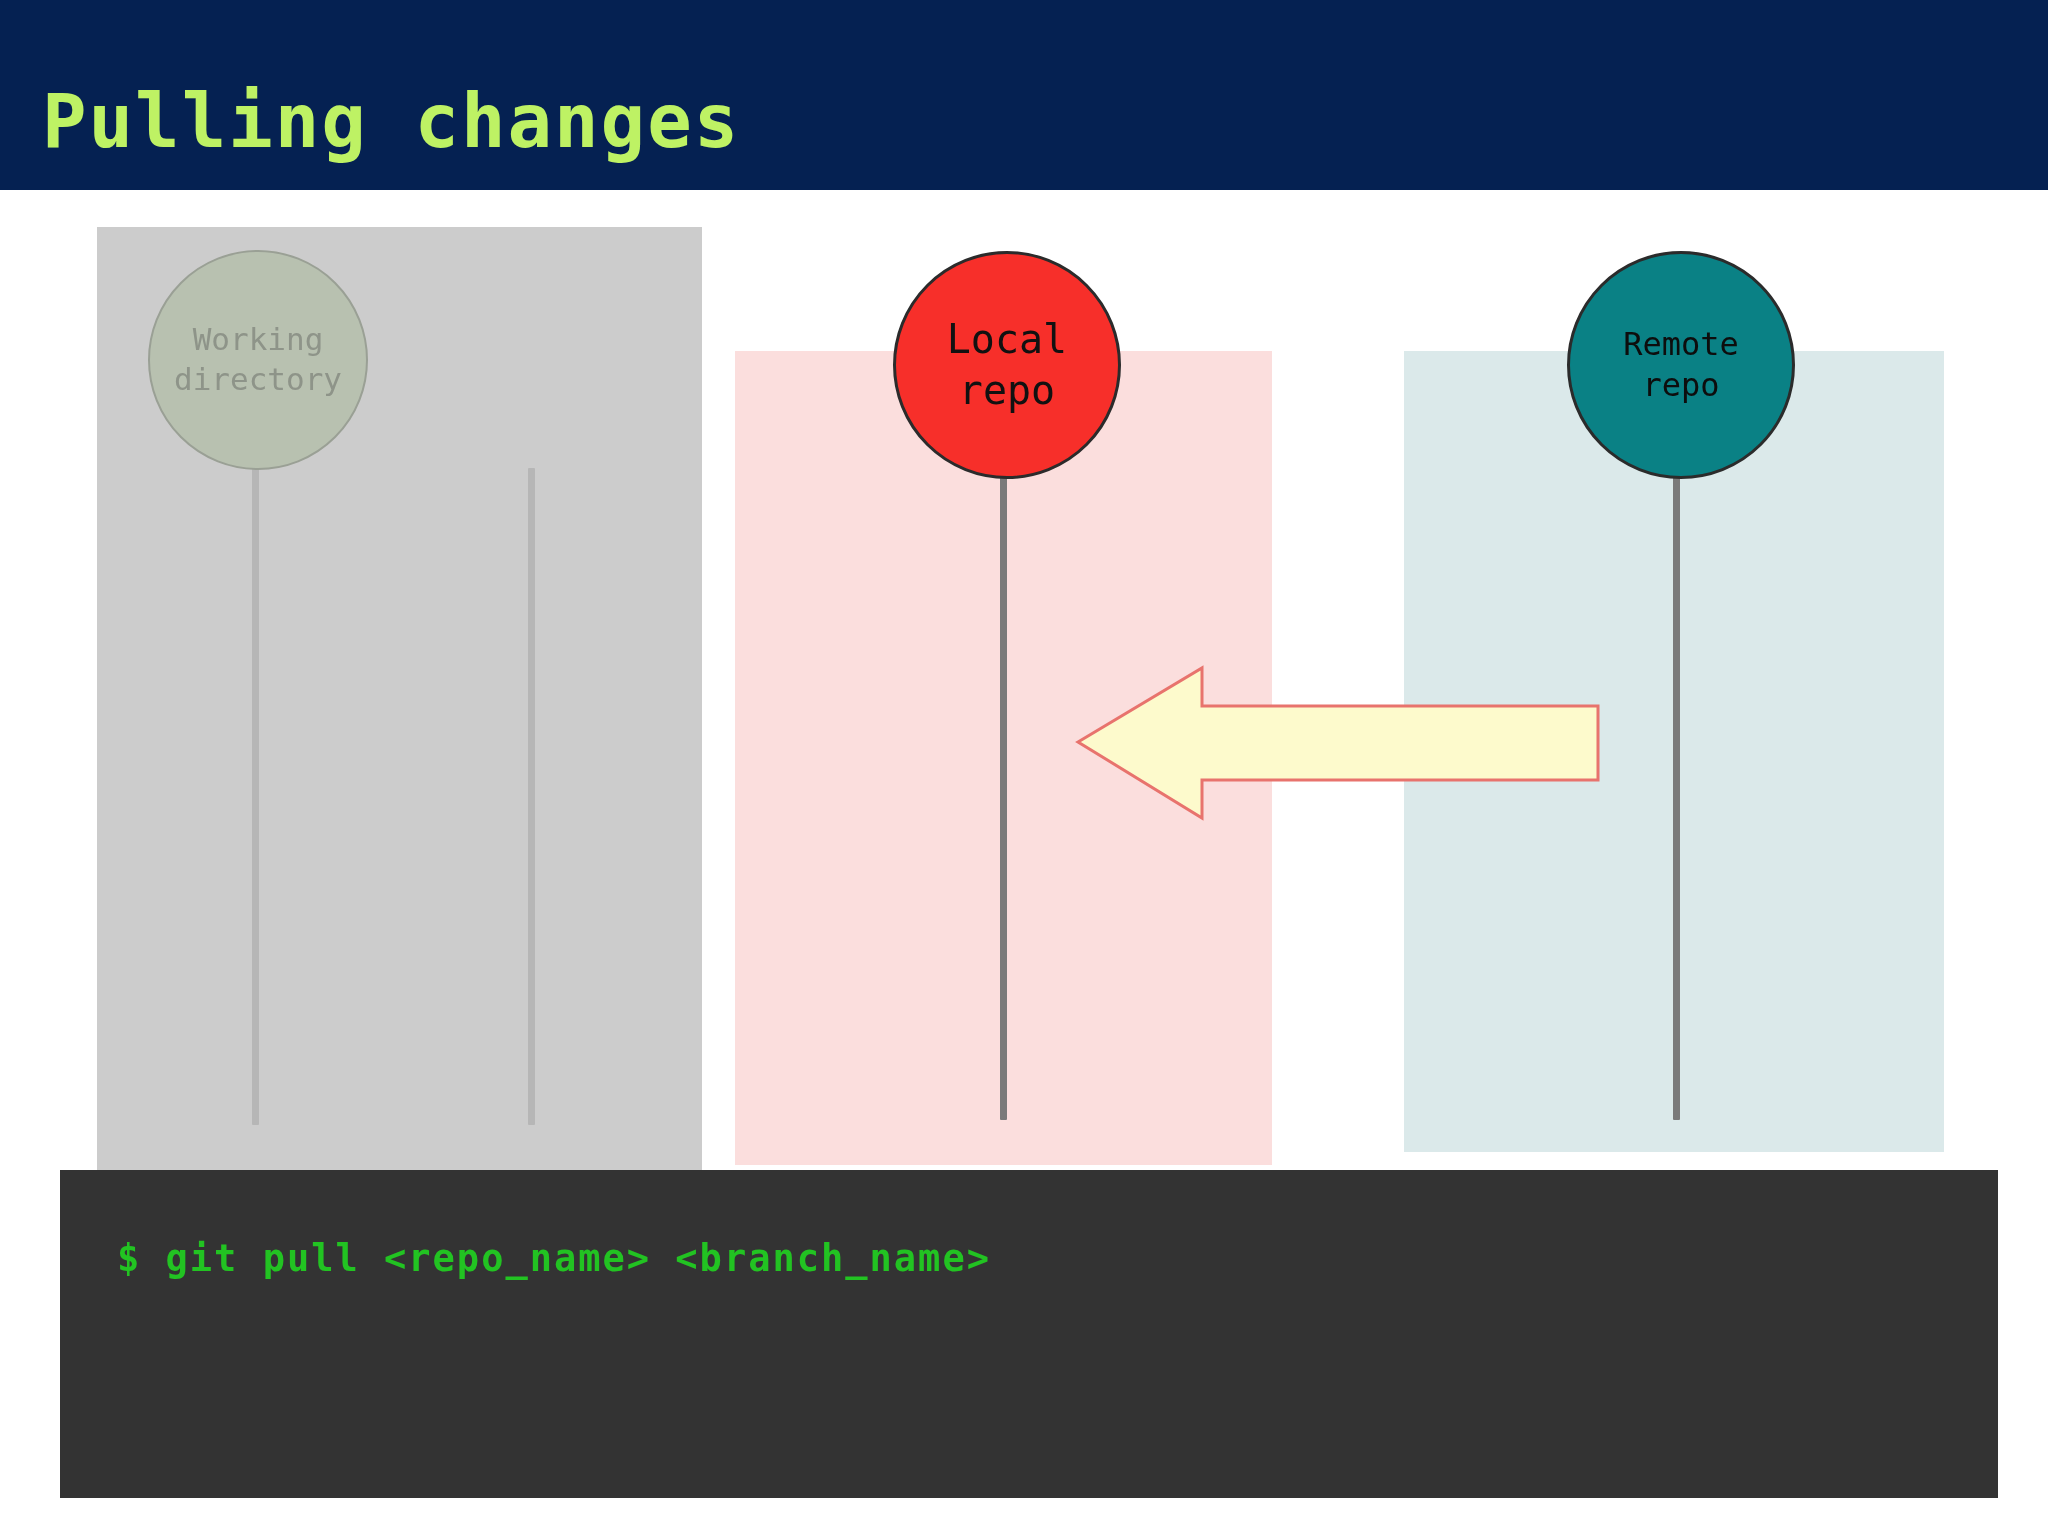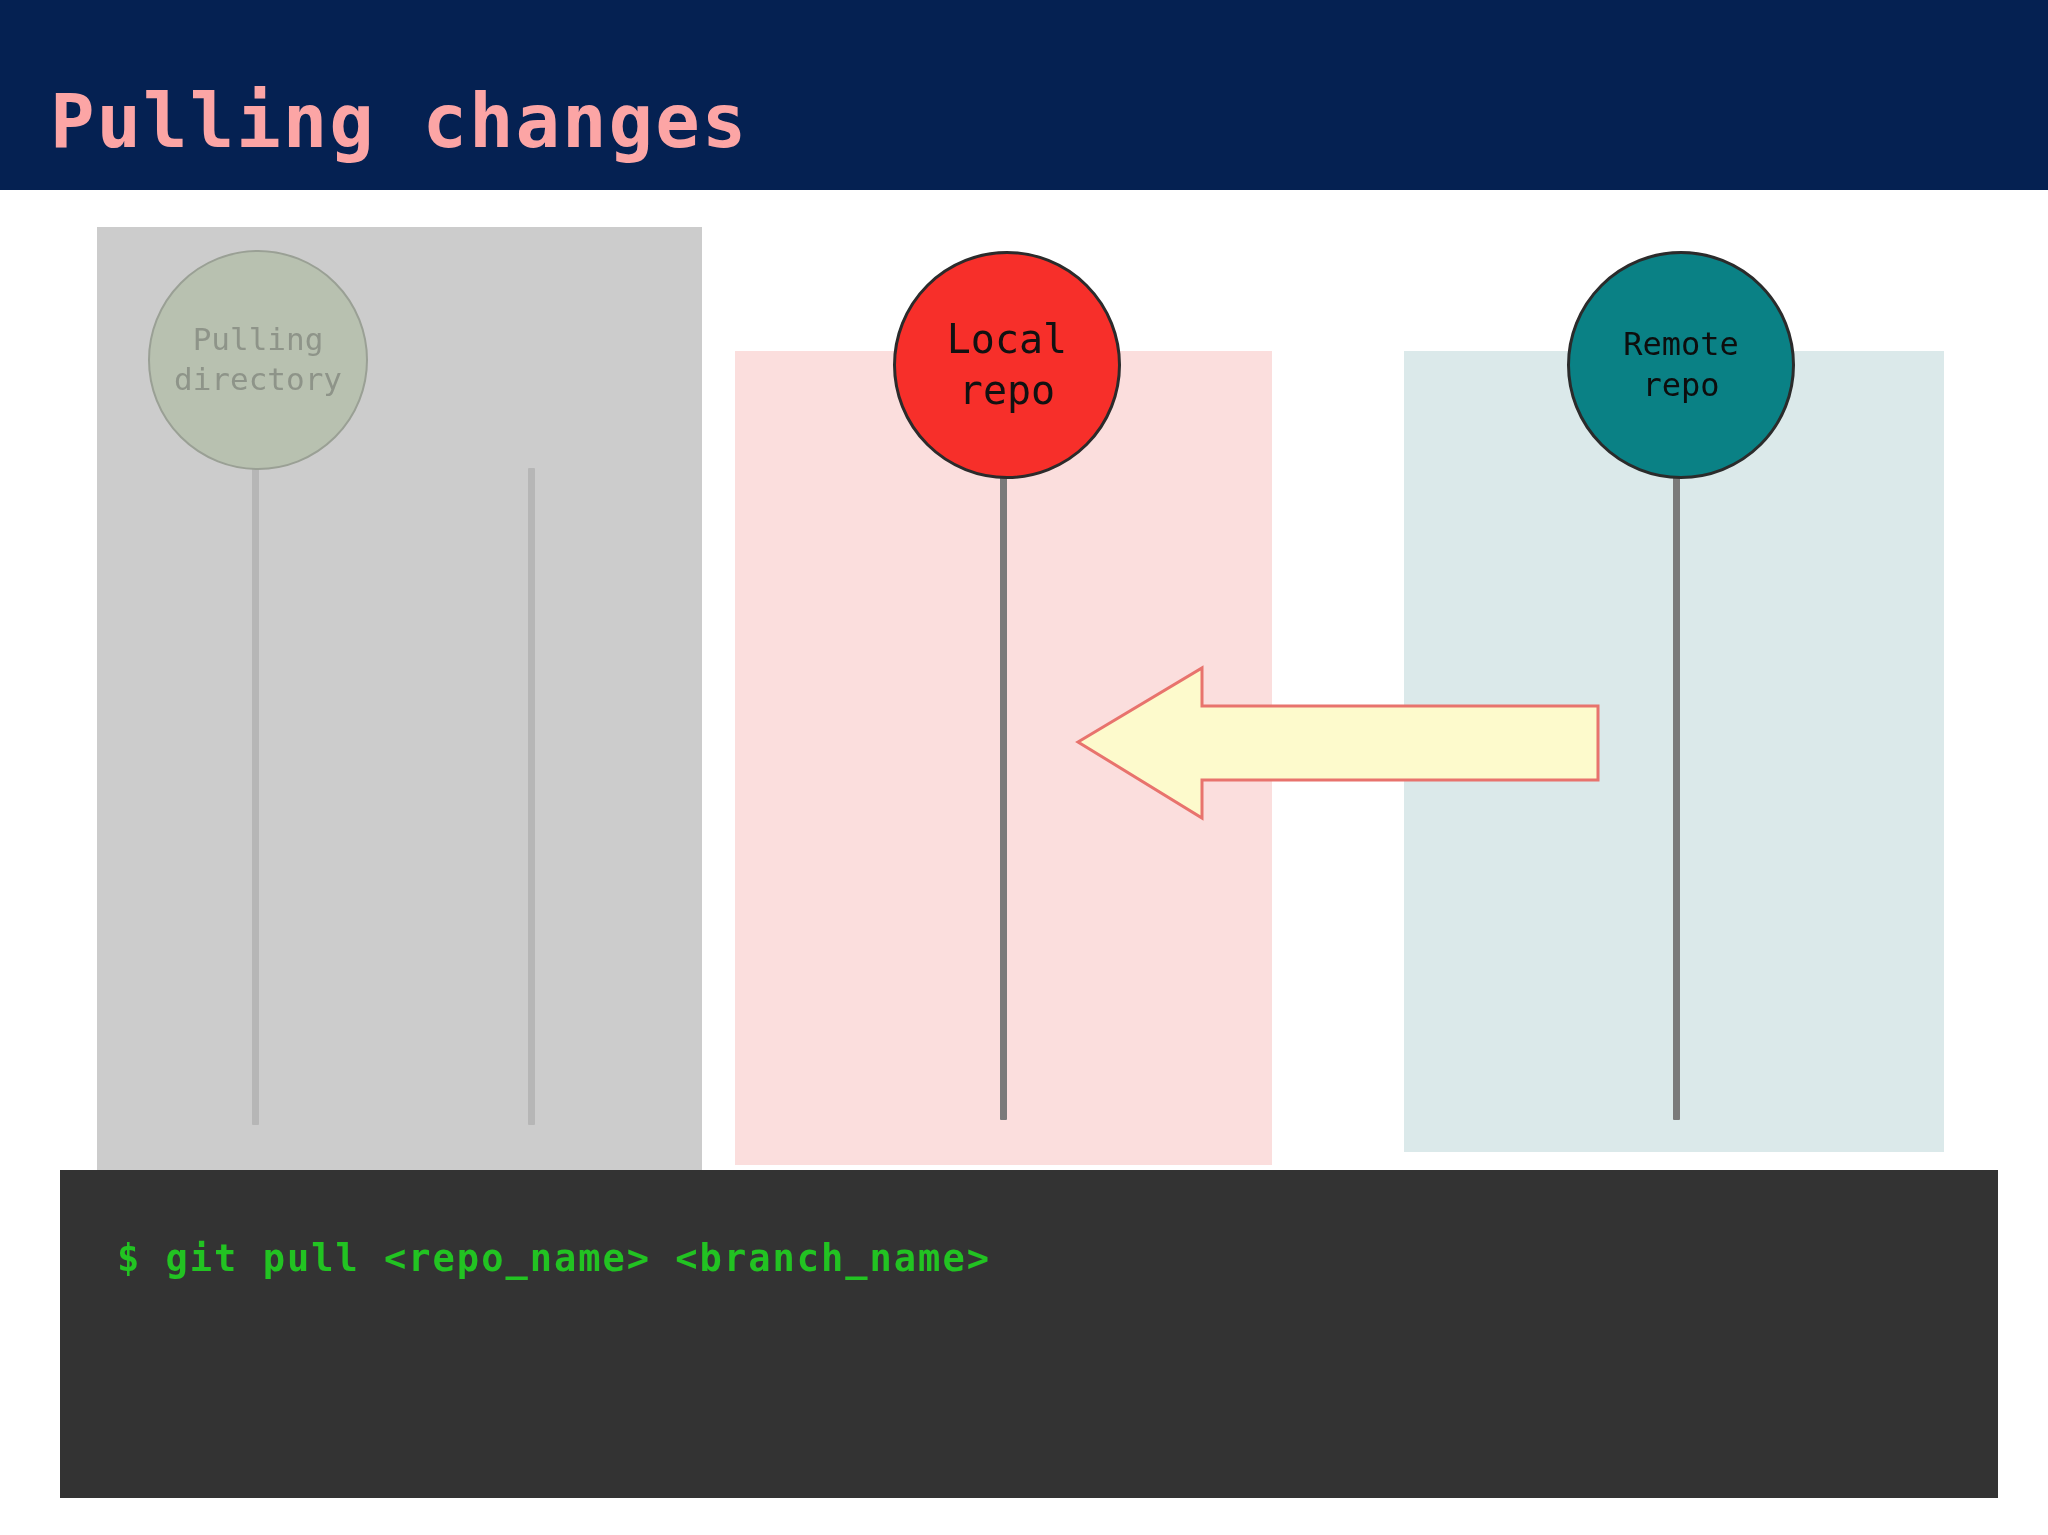--- a/index.html
+++ b/index.html
@@ -29,23 +29,22 @@
     background: #052152;
   }
   .title-text {
     position: absolute;
     left: 42px;
     top: 78px;
     font-family: "DejaVu Sans Mono", monospace;
     font-size: 74px;
     font-weight: bold;
     letter-spacing: 2px;
-    color: #fca5a5;
+    color: #bef264;
     white-space: pre;
-    margin-left: 8px;
   }
 
   
   .zone {
     position: absolute;
   }
   .zone-local-files {
     left: 97px;
     top: 227px;
     width: 605px;
@@ -196,21 +195,21 @@
 
   <div class="zone zone-local-repo"></div>
 
   <div class="zone zone-remote-repo"></div>
 
   <div class="stem faded" style="left:252px; top:468px; height:657px;"></div>
   <div class="stem faded" style="left:528px; top:468px; height:657px;"></div>
   <div class="stem" style="left:1000px; top:470px; height:650px;"></div>
   <div class="stem" style="left:1673px; top:470px; height:650px;"></div>
 
-  <div class="node node-working">Pulling
+  <div class="node node-working">Working
 directory</div>
 
 
   <div class="node node-local">Local
 repo</div>
 
   <div class="node node-remote">Remote
 repo</div>
 
   <div class="pull-arrow">

